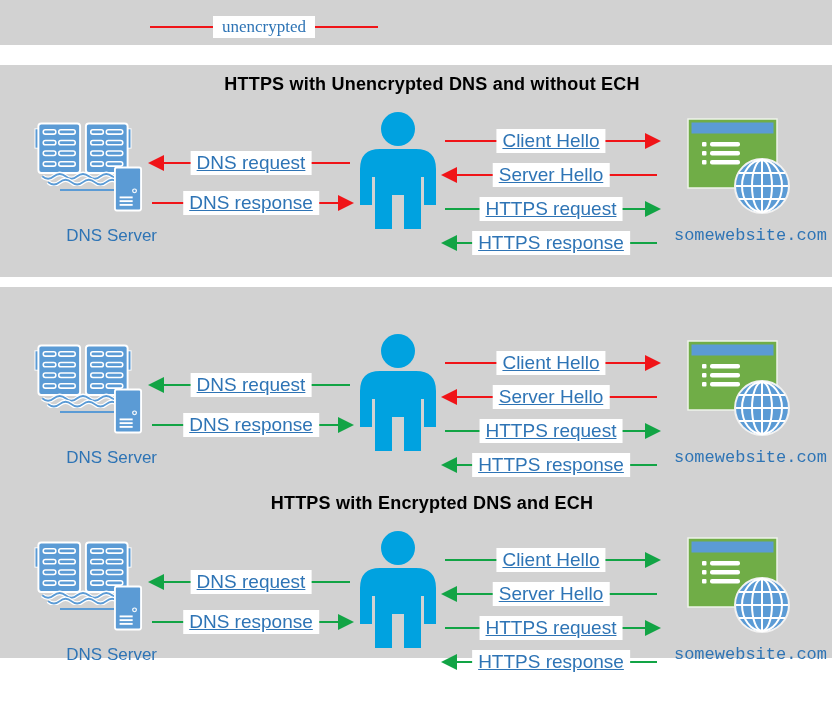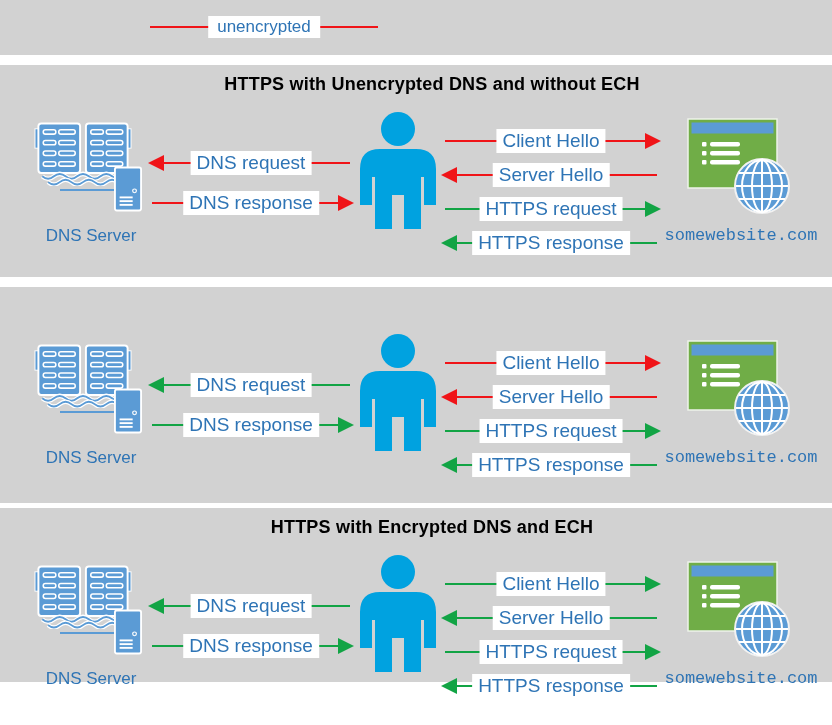--- a/index.html
+++ b/index.html
@@ -1,19 +1,19 @@
 <!DOCTYPE html>
 <html style="--unencrypted: #f01418; --encrypted: #12a445; --label-text: #2e74b5; --label-bg: #ffffff; --panel-bg: #d2d2d2; --title-text: #000000; --person: #00a2e0; --icon-blue: #5b9bd5; --website-green: #70ad47;"><head>
 <meta charset="utf-8">
 <style>
   html,body{margin:0;padding:0;background:#ffffff;}
   body{width:832px;height:725px;position:relative;font-family:"Liberation Sans",sans-serif;overflow:hidden;}
 
   .bar{position:absolute;left:0;width:832px;background:var(--panel-bg);}
-  #legend-bar{top:0;height:55px;}
+  #legend-bar{top:0;height:45px;font-family:Liberation Serif, serif;}
   .panel{position:absolute;left:0;width:832px;background:var(--panel-bg);}
   .panel-inner{position:relative;width:100%;height:100%;padding-left:32px;}
 
   
   .unenc{--c:var(--unencrypted);}
   .enc{--c:var(--encrypted);}
 
   
   .legend-item{position:absolute;top:16px;height:22px;width:228px;}
   .legend-item .line{position:absolute;left:0;right:0;top:50%;height:2px;margin-top:-1px;background:var(--c);}
@@ -25,34 +25,34 @@
     font-size:18px;font-weight:bold;color:var(--title-text);letter-spacing:.2px;}
 
   
   .book{position:absolute;left:34px;top:57px;width:98px;height:64px;}
   .connector{position:absolute;left:60px;top:124px;width:56px;height:2px;background:var(--icon-blue);}
   .server{position:absolute;left:114px;top:100px;width:28px;height:48px;}
   .person{position:absolute;left:356px;top:46px;width:84px;height:118px;}
   .site-window{position:absolute;left:687px;top:53px;width:91px;height:71px;}
   .globe{position:absolute;left:733px;top:92px;width:58px;height:58px;}
 
-  .entity-label{position:absolute;font-size:17px;color:var(--label-text);text-align:center;white-space:nowrap;}
+  .entity-label{position:absolute;font-size:17px;color:var(--label-text);text-align:right;white-space:nowrap;}
   .dns-label{left:25px;top:161px;width:132px;}
   .site-label{left:655px;top:161px;width:172px;font-family:Liberation Mono, monospace;}
 
   
   .arrow{position:absolute;height:24px;}
   .arrow.dns{left:150px;width:202px;text-align:center;}
   .arrow.https{left:443px;width:216px;}
   .arrow .line{position:absolute;left:2px;right:2px;top:50%;height:2px;margin-top:-1px;background:var(--c);}
   .arrow .head{position:absolute;top:50%;transform:translateY(-50%);width:0;height:0;border:solid transparent;}
   .arrow.right .head{right:-2px;border-width:8px 0 8px 16px;border-left-color:var(--c);}
   .arrow.left  .head{left:-2px;border-width:8px 16px 8px 0;border-right-color:var(--c);}
   .arrow .lbl{position:absolute;left:50%;top:50%;transform:translate(-50%,-50%);
-    background:var(--label-bg);padding:1px 6px;font-size:19px;color:var(--label-text);white-space:nowrap;}
+    background:var(--label-bg);padding:1px 6px;font-size:19px;color:var(--label-text);white-space:nowrap;text-decoration:underline;}
 </style>
 </head>
 <body>
 
 <div class="bar" id="legend-bar">
   <div class="legend-item unenc" style="left:150px">
     <span class="line"></span>
     <span class="lbl">unencrypted</span>
   </div>
 </div>
@@ -251,21 +251,21 @@
         <span class="head"></span>
         <span class="lbl">HTTPS request</span>
       </div>
       <div class="arrow https left enc" style="top: 166px;">
         <span class="line"></span>
         <span class="head"></span>
         <span class="lbl">HTTPS response</span>
       </div>
     </div>
 </div>
-<div class="panel" id="panel-slot-2" style="top:508px;height:174px">
+<div class="panel" id="panel-slot-2" style="top:484px;height:174px">
   <div class="panel-inner">
     <div class="panel-title">HTTPS with Encrypted DNS and ECH</div>
 
     <div class="connector"></div>
     <svg class="book" viewBox="0 0 100 66">
       <rect x="0.5" y="7" width="6" height="20" style="fill:var(--icon-blue)" stroke="#ffffff" stroke-width="1"></rect>
       <rect x="93.5" y="7" width="6" height="20" style="fill:var(--icon-blue)" stroke="#ffffff" stroke-width="1"></rect>
       <rect x="4" y="1.5" width="43" height="51" rx="3" style="fill:var(--icon-blue)" stroke="#ffffff" stroke-width="2"></rect>
       <rect x="53" y="1.5" width="43" height="51" rx="3" style="fill:var(--icon-blue)" stroke="#ffffff" stroke-width="2"></rect>
       <g fill="none" stroke="#ffffff" stroke-width="1.6">

